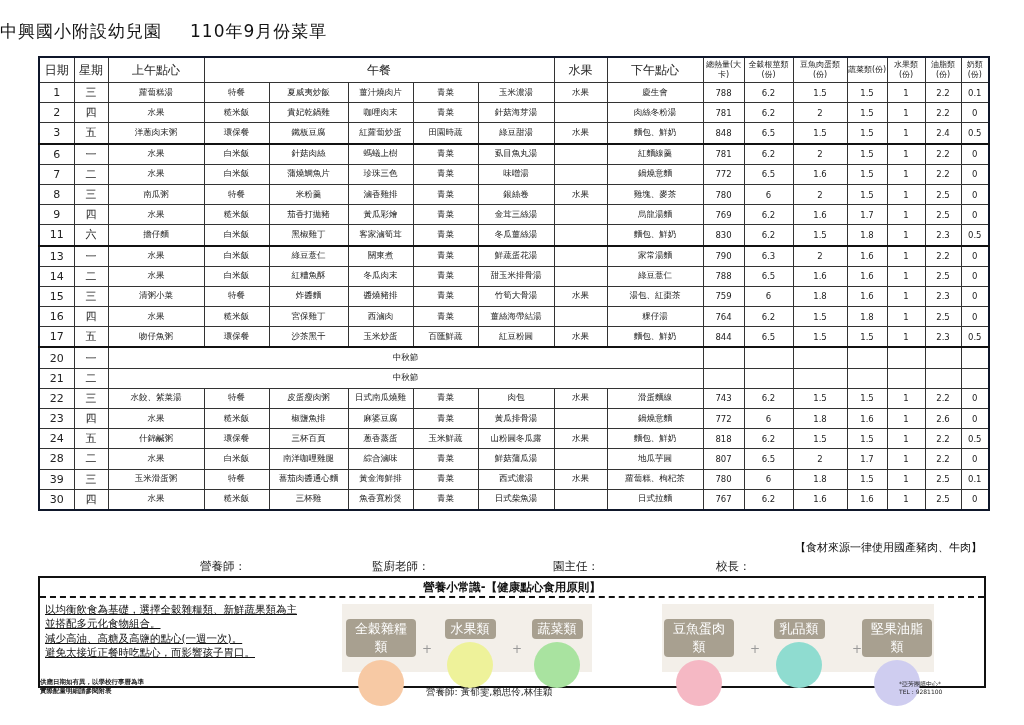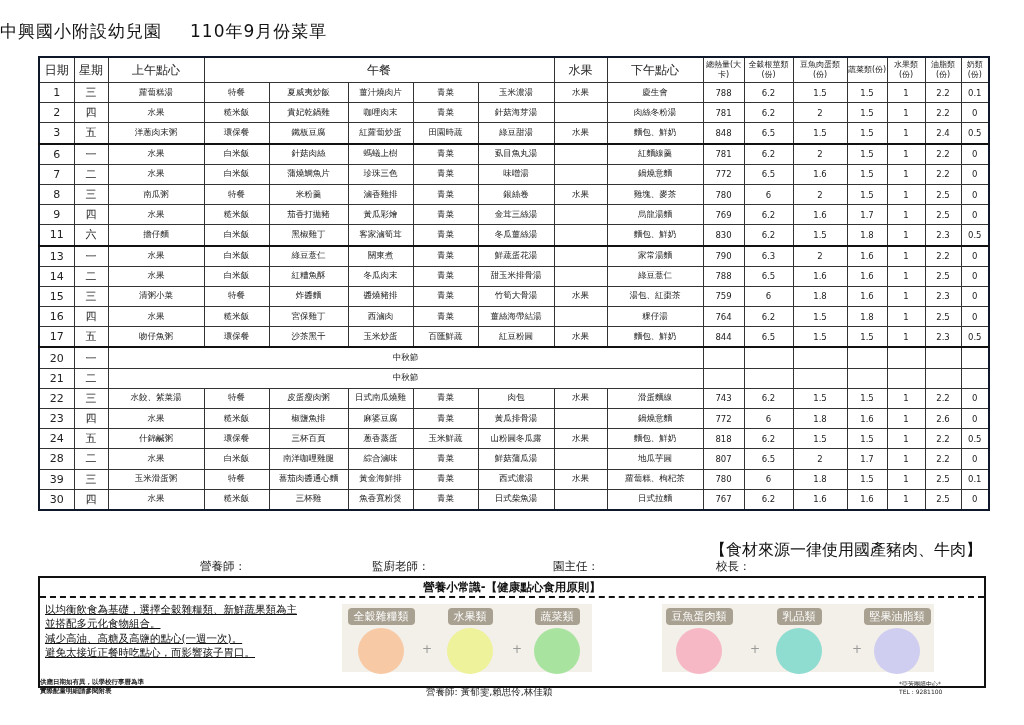--- a/index.html
+++ b/index.html
@@ -10,32 +10,32 @@
   .title span.gap { display:inline-block; width:28px; }
   table.menu { position:absolute; top:44px; left:38px; border-collapse:collapse;
                border:2px solid #0f172a; table-layout:fixed;margin-top:12px; }
   table.menu td, table.menu th { border:1px solid #333; padding:0; text-align:center;
                font-size:8.5px; height:19.2px; overflow:hidden; white-space:nowrap; font-weight:normal; }
   table.menu th { font-size:12px; height:24px; }
   table.menu th.small { font-size:8px; line-height:10px; white-space:normal; }
   table.menu td.date, table.menu td.wd { font-size:11px; }
   table.menu tr.week-sep td { border-top:2px solid #111; }
   table.menu td.holiday { font-size:8.5px; }
-  .source { position:absolute; top:540px; right:42px; font-size:16px; color:#111; }
+  .source { position:absolute; top:540px; right:42px; font-size:11px; color:#111; }
   .signs { position:absolute; top:559px; left:0; width:1024px; font-size:11.5px; color:#222; }
   .signs span { position:absolute; }
   .tipbox { position:absolute; top:576px; left:38px; width:948px; height:112px;
             border:2px solid #111; box-sizing:border-box; }
   .tiphead { height:18px; border-bottom:2px dashed #111; text-align:center; font-size:11.5px;
              font-weight:bold; line-height:18px; color:#111; }
   .tiptext { position:absolute; left:5px; top:24px; font-size:10.5px; line-height:14.3px; color:#111;text-decoration:underline; }
   .foodpanel { position:absolute; top:26px; height:68px; background:#f3efe9; }
   .food { position:absolute; top:0; width:70px; text-align:center; }
-  .food .lbl { display:inline-block; background:#a8a090; color:#fff; font-size:11px;
-               padding:1px 6px; border-radius:4px; margin-top:4px; }
+  .food .lbl { display:inline-block; background:#a8a090; color:#fff; font-size:13px;
+               padding:1px 6px; border-radius:4px; margin-top:15px; }
   .food .circle { width:46px; height:46px; border-radius:50%; margin:3px auto 0; position:relative; }
   .plus { position:absolute; top:38px; font-size:12px; color:#999; }
   .foot-left { position:absolute; top:678px; left:40px; font-size:6.5px; line-height:9px; color:#222; font-weight:bold; }
   .foot-mid { position:absolute; top:686px; left:426px; font-size:9.5px; color:#222; }
   .foot-right { position:absolute; top:680px; left:899px; font-size:6px; line-height:8px; color:#222; }
 </style>
 </head>
 <body>
 
 <div class="title">

